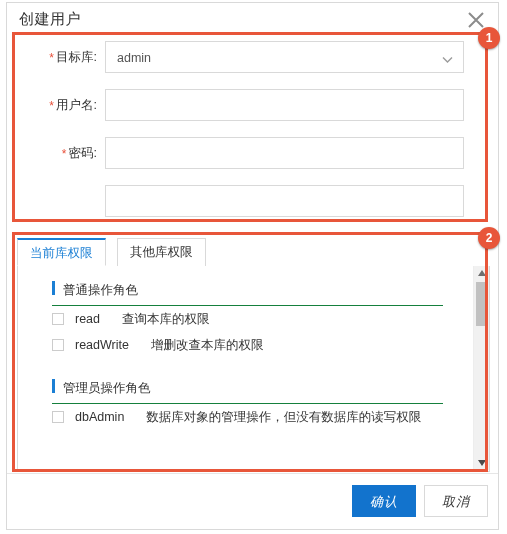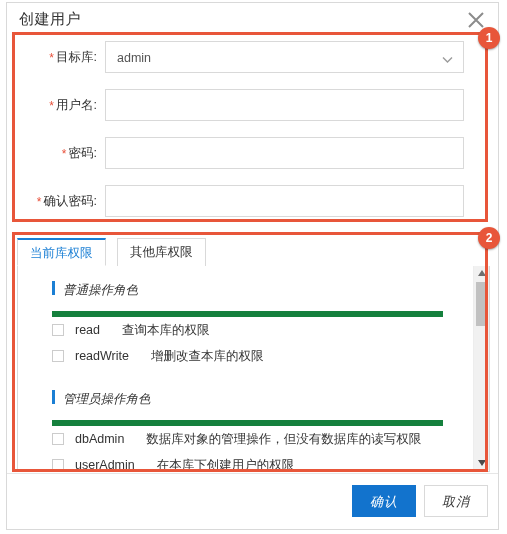--- a/index.html
+++ b/index.html
@@ -225,23 +225,22 @@
   .perm-inner {
     position: absolute;
     left: 0;
     top: -2px;
     width: 449px;
   }
 
   .group-head {
     position: relative;
     margin: 16px 24px 0 34px;
-    padding-bottom: 13px;
-    border-bottom: 6px solid #15803d;
-    font-style: italic;
+    padding-bottom: 7px;
+    border-bottom: 1px solid #15803d;
   }
   .group-bar {
     position: absolute;
     left: 0;
     top: 1px;
     width: 3px;
     height: 14px;
     background: #1b7fd4;
   }
   .group-title {
@@ -397,23 +396,20 @@
       <div class="form-row" style="top:100px;">
         <div class="form-label">
           <span class="req-star">*</span><span>密码:</span>
         </div>
         <div class="field-wrap">
           <input class="text-input" type="password" value="" style="">
         </div>
       </div>
 
       <div class="form-row" style="top:148px;">
-        <div class="form-label">
-          <span class="req-star">*</span><span>确认密码:</span>
-        </div>
         <div class="field-wrap">
           <input class="text-input" type="password" value="" style="">
         </div>
       </div>
 
     </div>
 
     <div class="tab-area">
 
       <div class="tab-strip">
@@ -445,25 +441,20 @@
             </div>
 
             <div class="group-head" style="margin-top:20px;">
               <span class="group-bar"></span>
               <span class="group-title">管理员操作角色</span>
             </div>
             <div class="perm-row first">
               <span class="cbox"></span>
               <span class="perm-name">dbAdmin</span>
               <span class="perm-desc">数据库对象的管理操作，但没有数据库的读写权限</span>
-            </div>
-            <div class="perm-row">
-              <span class="cbox"></span>
-              <span class="perm-name">userAdmin</span>
-              <span class="perm-desc">在本库下创建用户的权限</span>
             </div>
 
           </div>
         </div>
 
         <div class="sbar">
           <div class="sbar-btn up">
             <svg width="8" height="6" viewBox="0 0 8 6">
                 <path d="M4 0 L8 6 L0 6 Z" fill="#6e6e6e"></path>
               </svg>

